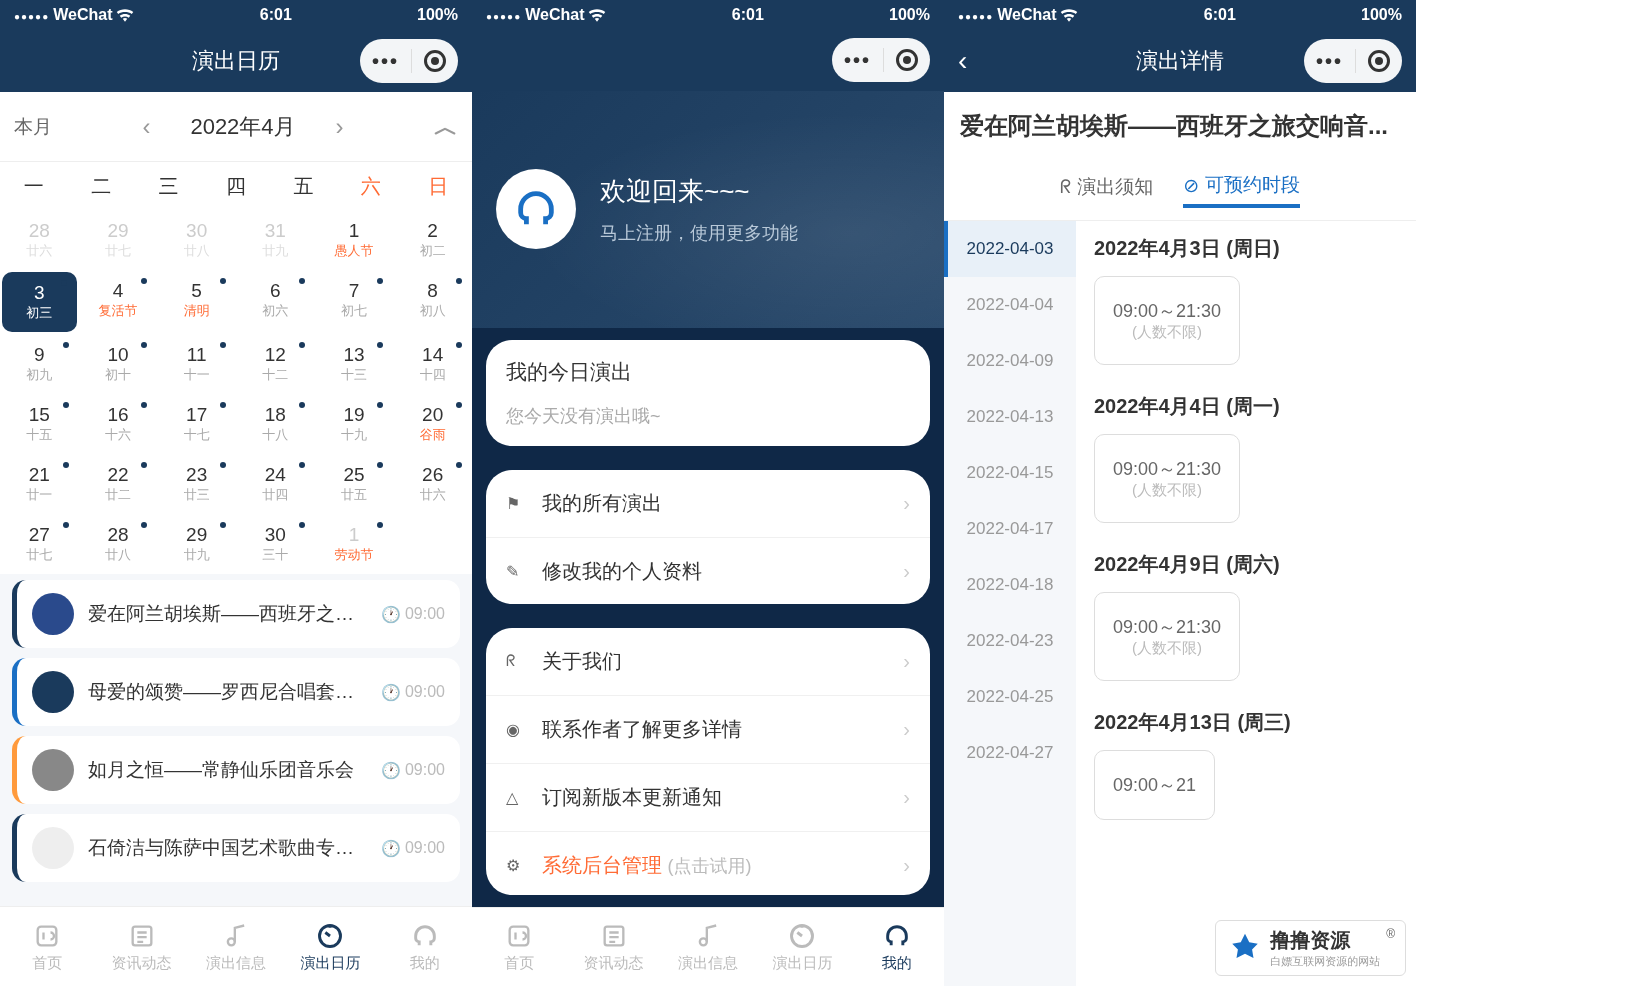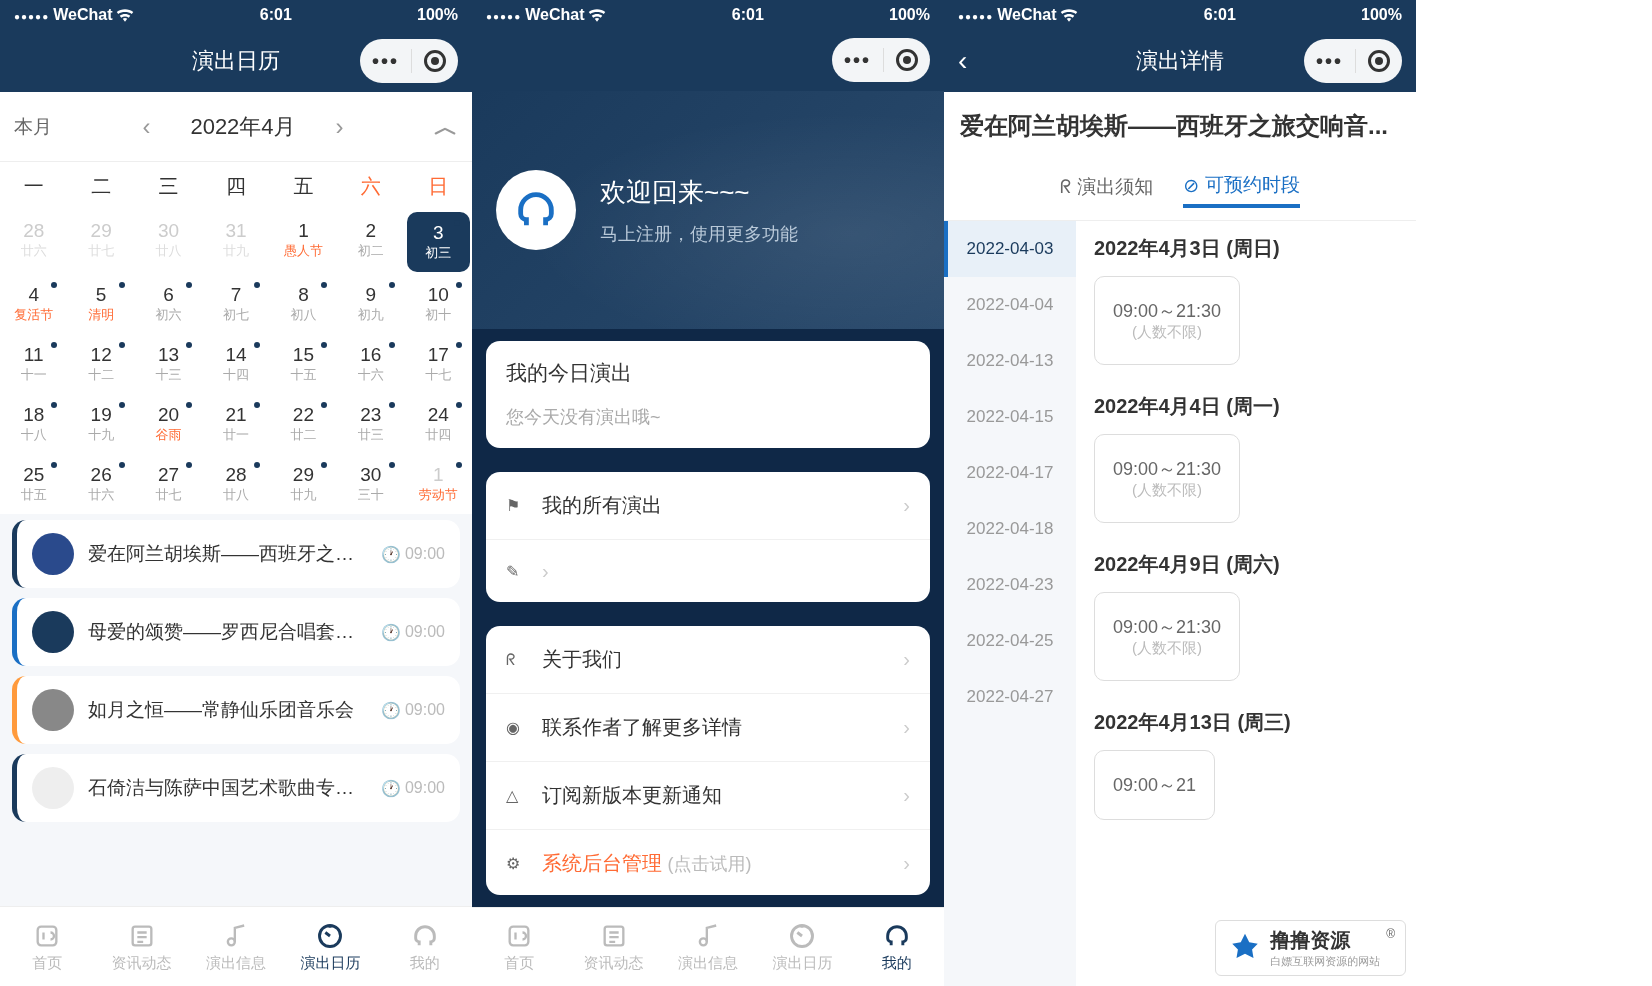--- a/index.html
+++ b/index.html
@@ -19,21 +19,21 @@
 
 
 .month-row{height:70px;background:#fff;display:flex;align-items:center;padding:0 14px;border-bottom:1px solid #eee}
 .month-label{color:#666;font-size:19px}
 .month-nav{flex:1;display:flex;align-items:center;justify-content:center;gap:40px;font-size:22px;color:#333}
 .month-nav span{font-weight:500}
 .chevron{color:#999;font-size:24px;font-weight:bold}
 .weekdays{display:grid;grid-template-columns:repeat(7,1fr);background:#fff;height:48px}
 .weekday{display:flex;align-items:center;justify-content:center;font-size:20px;color:#333;font-weight:500}
 .weekday.weekend{color:#ff6b35}
-.cal-grid{display:grid;grid-template-columns:repeat(7,1fr);background:#fff}
+.cal-grid{display:grid;grid-template-columns:repeat(6,1fr);background:#fff}
 .cal-day{height:60px;display:flex;flex-direction:column;align-items:center;justify-content:center;font-size:19px;position:relative}
 .cal-day .num{color:#333;font-weight:500;line-height:1.2}
 .cal-day .sub{font-size:13px;color:#aaa;line-height:1.4}
 .cal-day.other .num{color:#ccc}
 .cal-day.other .sub{color:#ddd}
 .cal-day.holiday .sub{color:#ff6b35}
 .cal-day.selected{background:#1a3a5c;border-radius:10px;margin:2px}
 .cal-day.selected .num,.cal-day.selected .sub{color:#fff}
 .cal-day .dot{position:absolute;top:8px;right:10px;width:6px;height:6px;background:#1a3a5c;border-radius:50%}
 .event-list{flex:1;overflow:hidden;padding:6px 12px}
@@ -48,21 +48,21 @@
 .tab-label{font-size:15px}
 
 
 .screen2{background:#0f2847}
 .hero{height:240px;background:linear-gradient(135deg,#1a3a5c 0%,#2a4a6c 100%);position:relative;padding:0 24px;display:flex;align-items:center;gap:24px}
 .hero::before{content:"";position:absolute;inset:0;background:radial-gradient(ellipse at 80% 60%,rgba(255,255,255,0.08),transparent 60%)}
 .hero-avatar{width:80px;height:80px;background:#fff;border-radius:50%;display:flex;align-items:center;justify-content:center;z-index:1}
 .hero-text{z-index:1;color:#fff}
 .hero-title{font-size:26px;font-weight:500;margin-bottom:12px}
 .hero-sub{font-size:18px;color:#b8c8d8}
-.card{background:#fff;border-radius:14px;margin:12px 14px;overflow:hidden}
+.card{background:#fff;border-radius:26px;margin:12px 14px;overflow:hidden}
 .card-title{padding:18px 20px 8px;font-size:21px;font-weight:500;color:#333}
 .card-sub{padding:10px 20px 20px;font-size:18px;color:#aaa}
 .list-row{display:flex;align-items:center;padding:20px;border-bottom:1px solid #f0f0f0;gap:14px}
 .list-row:last-child{border-bottom:none}
 .list-icon{width:22px;color:#666}
 .list-text{flex:1;font-size:20px;color:#333}
 .list-text.red{color:#ff6b35}
 .list-hint{color:#bbb;font-size:18px}
 .list-arrow{color:#ccc;font-size:20px}
 
@@ -407,20 +407,21 @@
     <div class="card-sub">您今天没有演出哦~</div>
   </div>
   <div class="card" id="rows1">
       <div class="list-row">
         <span class="list-icon">⚑</span>
         <span class="list-text">我的所有演出</span>
         <span class="list-arrow">›</span>
       </div>
       <div class="list-row">
         <span class="list-icon">✎</span>
+        <span class="list-text">修改我的个人资料</span>
         <span class="list-arrow">›</span>
       </div>
     </div>
   <div class="card" id="rows2">
       <div class="list-row">
         <span class="list-icon">ᖇ</span>
         <span class="list-text">关于我们</span>
         <span class="list-arrow">›</span>
       </div>
       <div class="list-row">
@@ -517,20 +518,21 @@
       </div>
     <div class="tab active">
         <span>⊘</span>
         <span>可预约时段</span>
       </div>
   </div>
   <div class="detail-body">
     <div class="date-sidebar" id="datesidebar">
         <div class="date-item active">2022-04-03</div>
         <div class="date-item">2022-04-04</div>
+        <div class="date-item">2022-04-09</div>
         <div class="date-item">2022-04-13</div>
         <div class="date-item">2022-04-15</div>
         <div class="date-item">2022-04-17</div>
         <div class="date-item">2022-04-18</div>
         <div class="date-item">2022-04-23</div>
         <div class="date-item">2022-04-25</div>
         <div class="date-item">2022-04-27</div>
       </div>
     <div class="slot-list" id="slotlist">
         <div class="slot-group"><div class="slot-date">2022年4月3日 (周日)</div><div class="slot-box"><div class="slot-time">09:00～21:30</div><div class="slot-note">(人数不限)</div></div></div>

